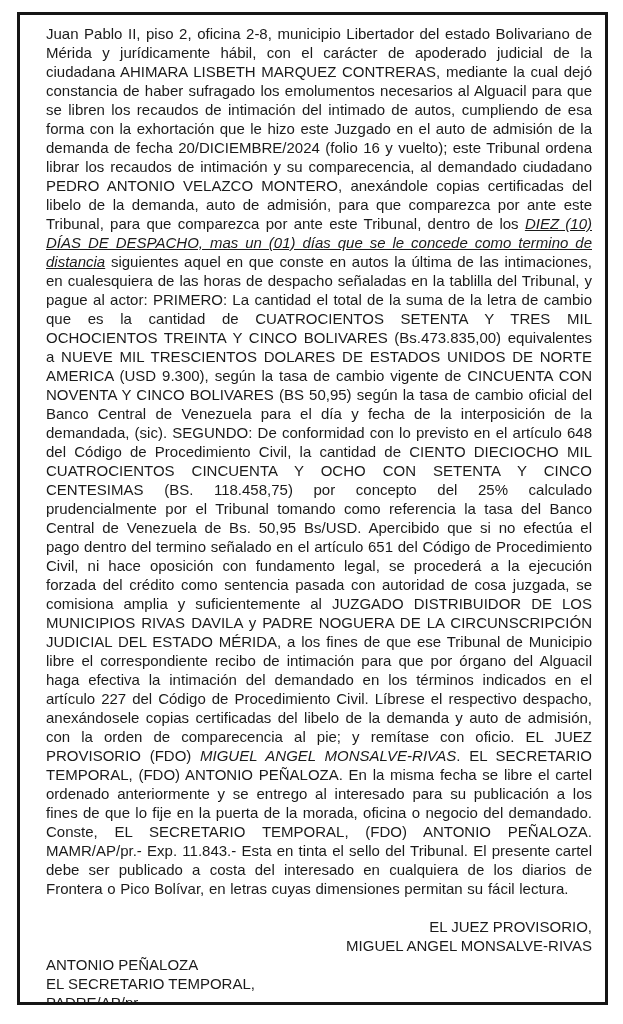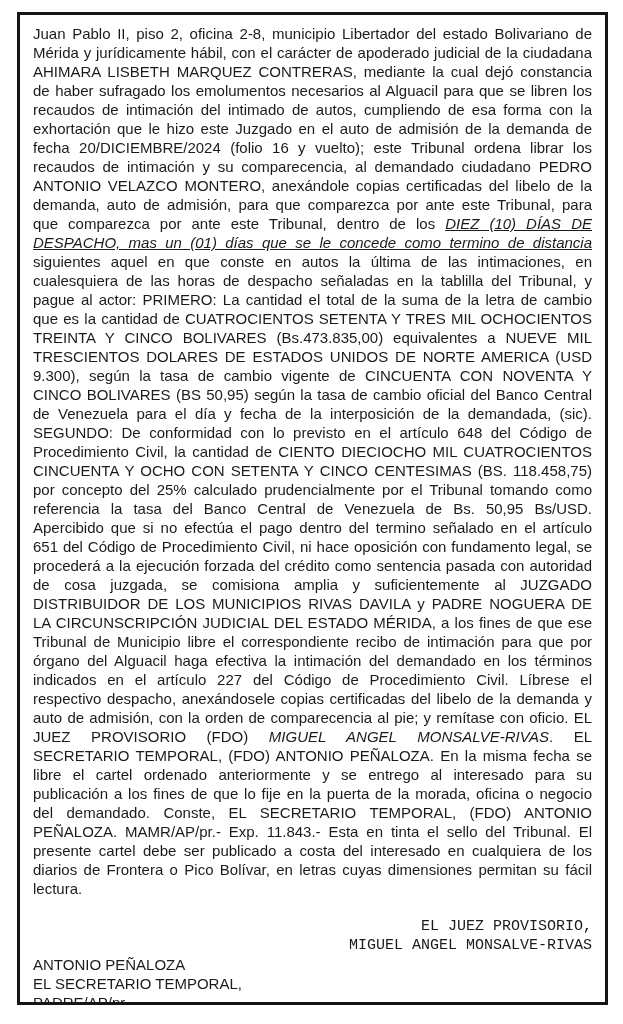--- a/index.html
+++ b/index.html
@@ -16,21 +16,21 @@
     overflow: hidden;
   }
   .doc-frame {
     position: absolute;
     left: 17px;
     top: 12px;
     width: 591px;
     height: 993px;
     box-sizing: border-box;
     border: 3px solid #161616;
-    padding: 9px 13px 8px 13px;
+    padding: 9px 13px 8px 26px;
     background: #ffffff;
     overflow: hidden;
   }
   .body-text {
     margin: 0;
     font-size: 15px;
     line-height: 19px;
     color: #1b1b1b;
     text-align: justify;
     word-spacing: 0.5px;
@@ -39,21 +39,20 @@
   .seg-italic { font-style: italic; }
   .seg-italic-underline { font-style: italic; text-decoration: underline; }
   .sig-block {
     font-size: 15px;
     line-height: 19px;
     color: #1b1b1b;
   }
   .sig-judge {
     margin-top: 19px;
     text-align: right;
-    font-family: Liberation Mono, monospace;
   }
   .sig-secretary {
     margin-top: 0;
     text-align: left;
   }
   .sig-line { white-space: nowrap; }
 </style>
 </head>
 <body>
 

